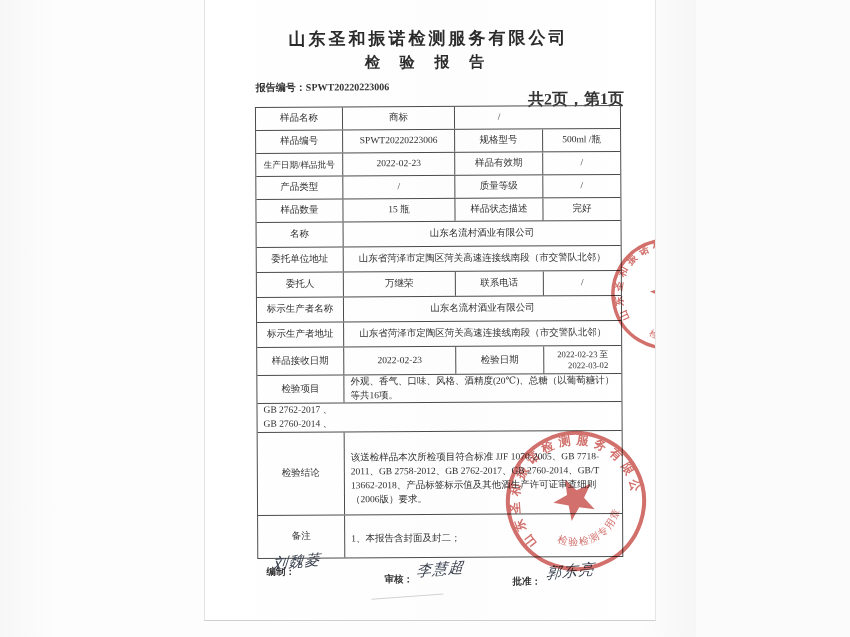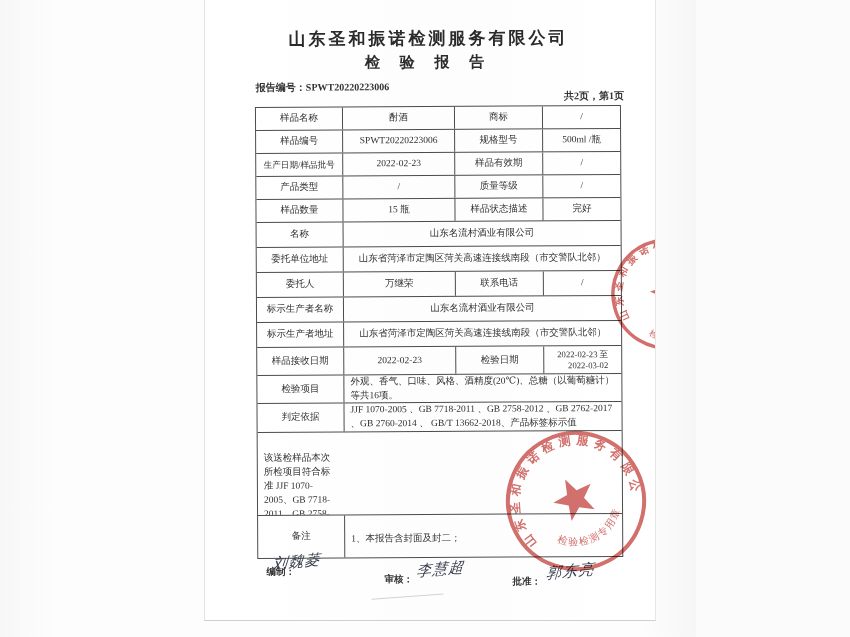--- a/index.html
+++ b/index.html
@@ -14,21 +14,21 @@
     border-left: 1px solid #e3e3e3; border-right: 1px solid #e6e6e6; border-bottom: 1px solid #cfcfcf;
     overflow: hidden;
   }
   .paper-inner { position:absolute; inset:0; transform: rotate(-0.3deg); }
 
   .company-title { position: absolute; top: 27px; left: 0; width: 100%; text-align: center;
     font-size: 17px; font-weight: bold; letter-spacing: 3px; color: #2b2b2b; }
   .report-title { position: absolute; top: 53px; left: 0; width: 100%; text-align: center;
     font-size: 15px; font-weight: bold; letter-spacing: 8px; color: #2b2b2b; }
   .report-no { position: absolute; top: 80px; left: 52px; font-size: 10px; font-weight: 600; color: #343434; text-align: center; }
-  .page-info { position: absolute; top: 90px; right: 30px; font-size: 10px; font-weight: 600; color: #343434; }
+  .page-info { position: absolute; top: 90px; right: 30px; font-size: 16px; font-weight: 600; color: #343434; }
 
   .rtable { position: absolute; left: 51px; top: 106px; width: 366px; border: 1px solid #4c4c4c; background: transparent; }
   .tr { display: grid; border-bottom: 1px solid #4c4c4c; }
   .tr:last-child { border-bottom: none; }
   .tr.four { grid-template-columns: 87px 112px 88px auto; }
   .tr.two  { grid-template-columns: 87px auto; }
   .td { border-right: 1px solid #4c4c4c; display: flex; align-items: center; justify-content: center;
         text-align: center; font-size: 9.5px; color: #303030; line-height: 1.25; padding: 1px 3px;
         white-space: pre-line; overflow: hidden; }
   .td:last-child { border-right: none; }
@@ -66,21 +66,20 @@
 
       <div class="company-title">山东圣和振诺检测服务有限公司</div>
       <div class="report-title">检 验 报 告</div>
       <div class="report-no"><span>报告编号：</span><span>SPWT20220223006</span></div>
       <div class="page-info">共2页，第1页</div>
 
       <div class="rtable">
 
         <div class="tr four r0">
           <div class="td">样品名称</div>
-          <div class="td">酎酒</div>
           <div class="td">商标</div>
           <div class="td">/</div>
         </div>
         <div class="tr four r1">
           <div class="td">样品编号</div>
           <div class="td">SPWT20220223006</div>
           <div class="td">规格型号</div>
           <div class="td">500ml /瓶</div>
         </div>
         <div class="tr four r2">
@@ -128,25 +127,25 @@
           <div class="td">2022-02-23</div>
           <div class="td">检验日期</div>
           <div class="td small">2022-02-23 至
 2022-03-02</div>
         </div>
         <div class="tr two r11">
           <div class="td">检验项目</div>
           <div class="td lleft">外观、香气、口味、风格、酒精度(20℃)、总糖（以葡萄糖计）等共16项。</div>
         </div>
         <div class="tr two r12">
-          <div class="td">判定依据</div>
           <div class="td lleft">JJF 1070-2005 、GB 7718-2011 、GB 2758-2012 、GB 2762-2017 、GB 2760-2014 、 GB/T 13662-2018、产品标签标示值</div>
         </div>
 
         <div class="tr two rc">
+          <div class="td">检验结论</div>
           <div class="td concl-cell">
             <span>该送检样品本次所检项目符合标准 JJF 1070-2005、GB 7718-2011、GB 2758-2012、GB 2762-2017、GB 2760-2014、GB/T 13662-2018、产品标签标示值及其他酒生产许可证审查细则（2006版）要求。</span>
             <div class="concl-sign">
               
               
             </div>
           </div>
         </div>
 
         <div class="tr two rn">

